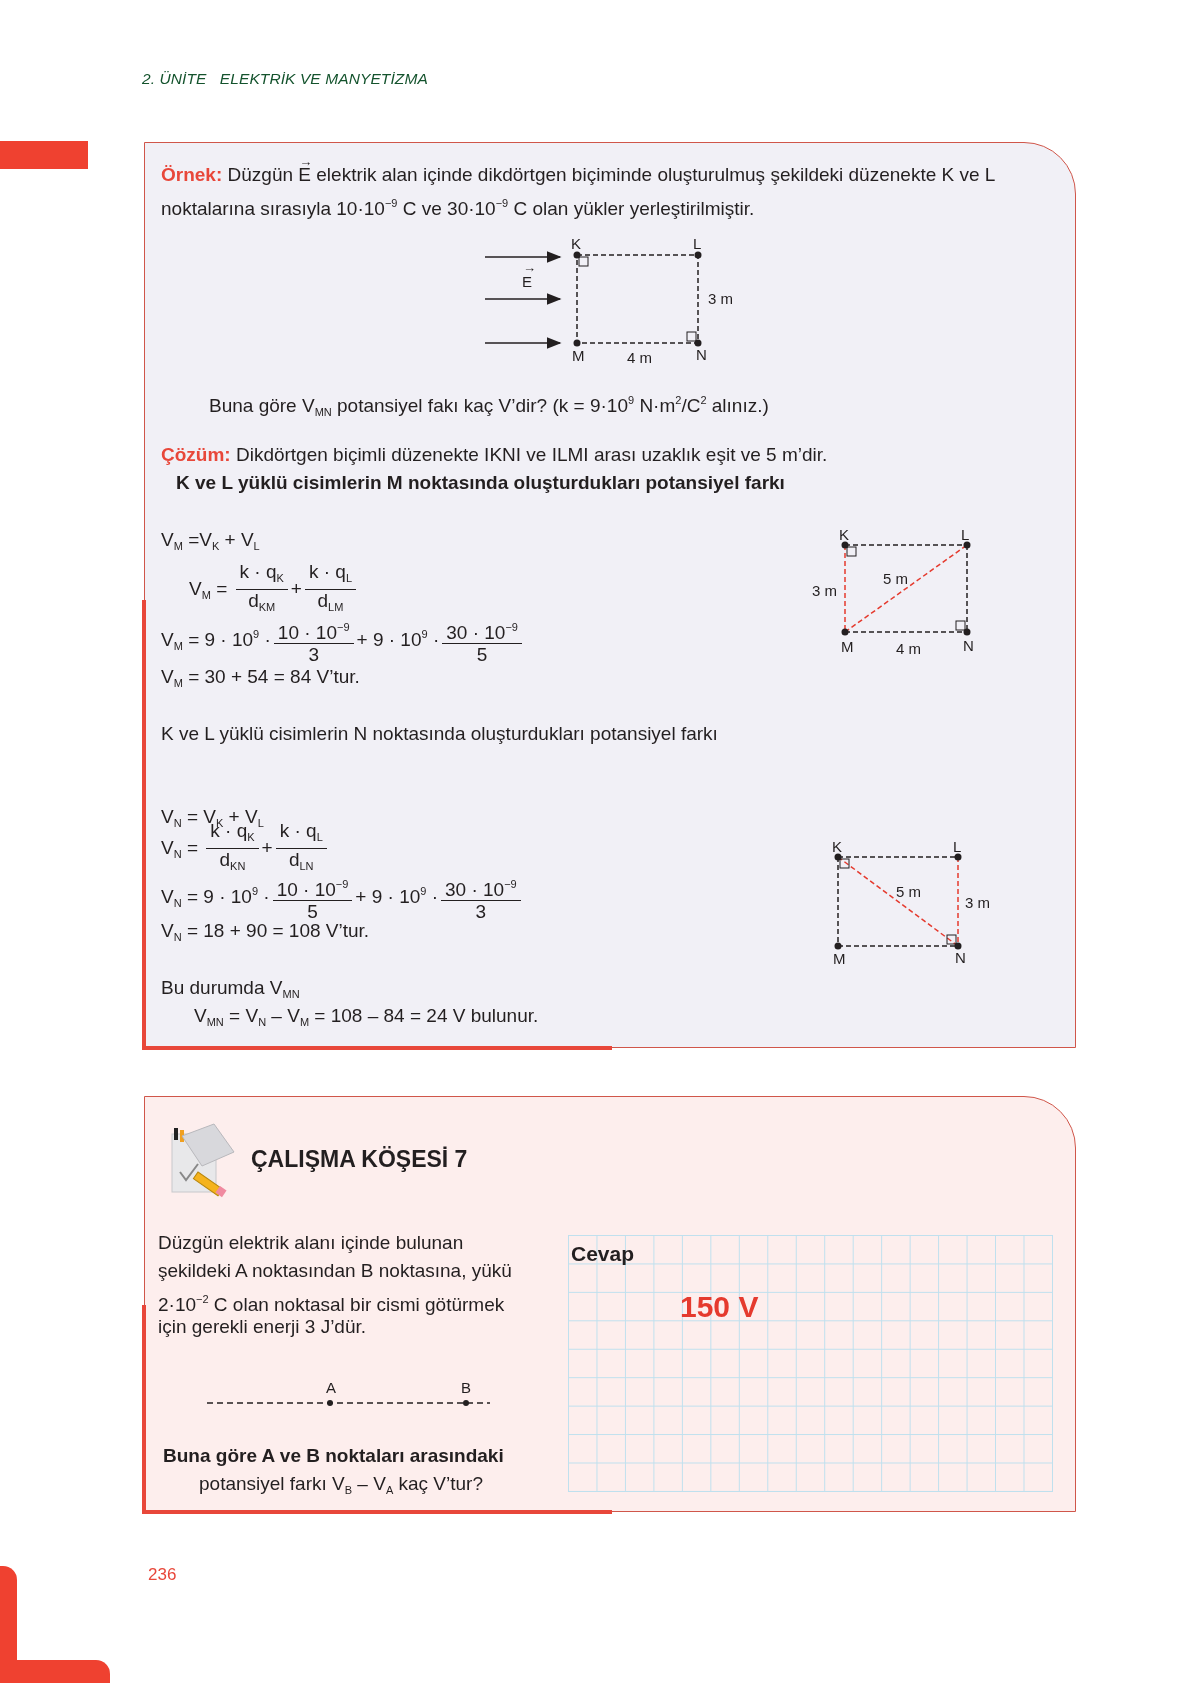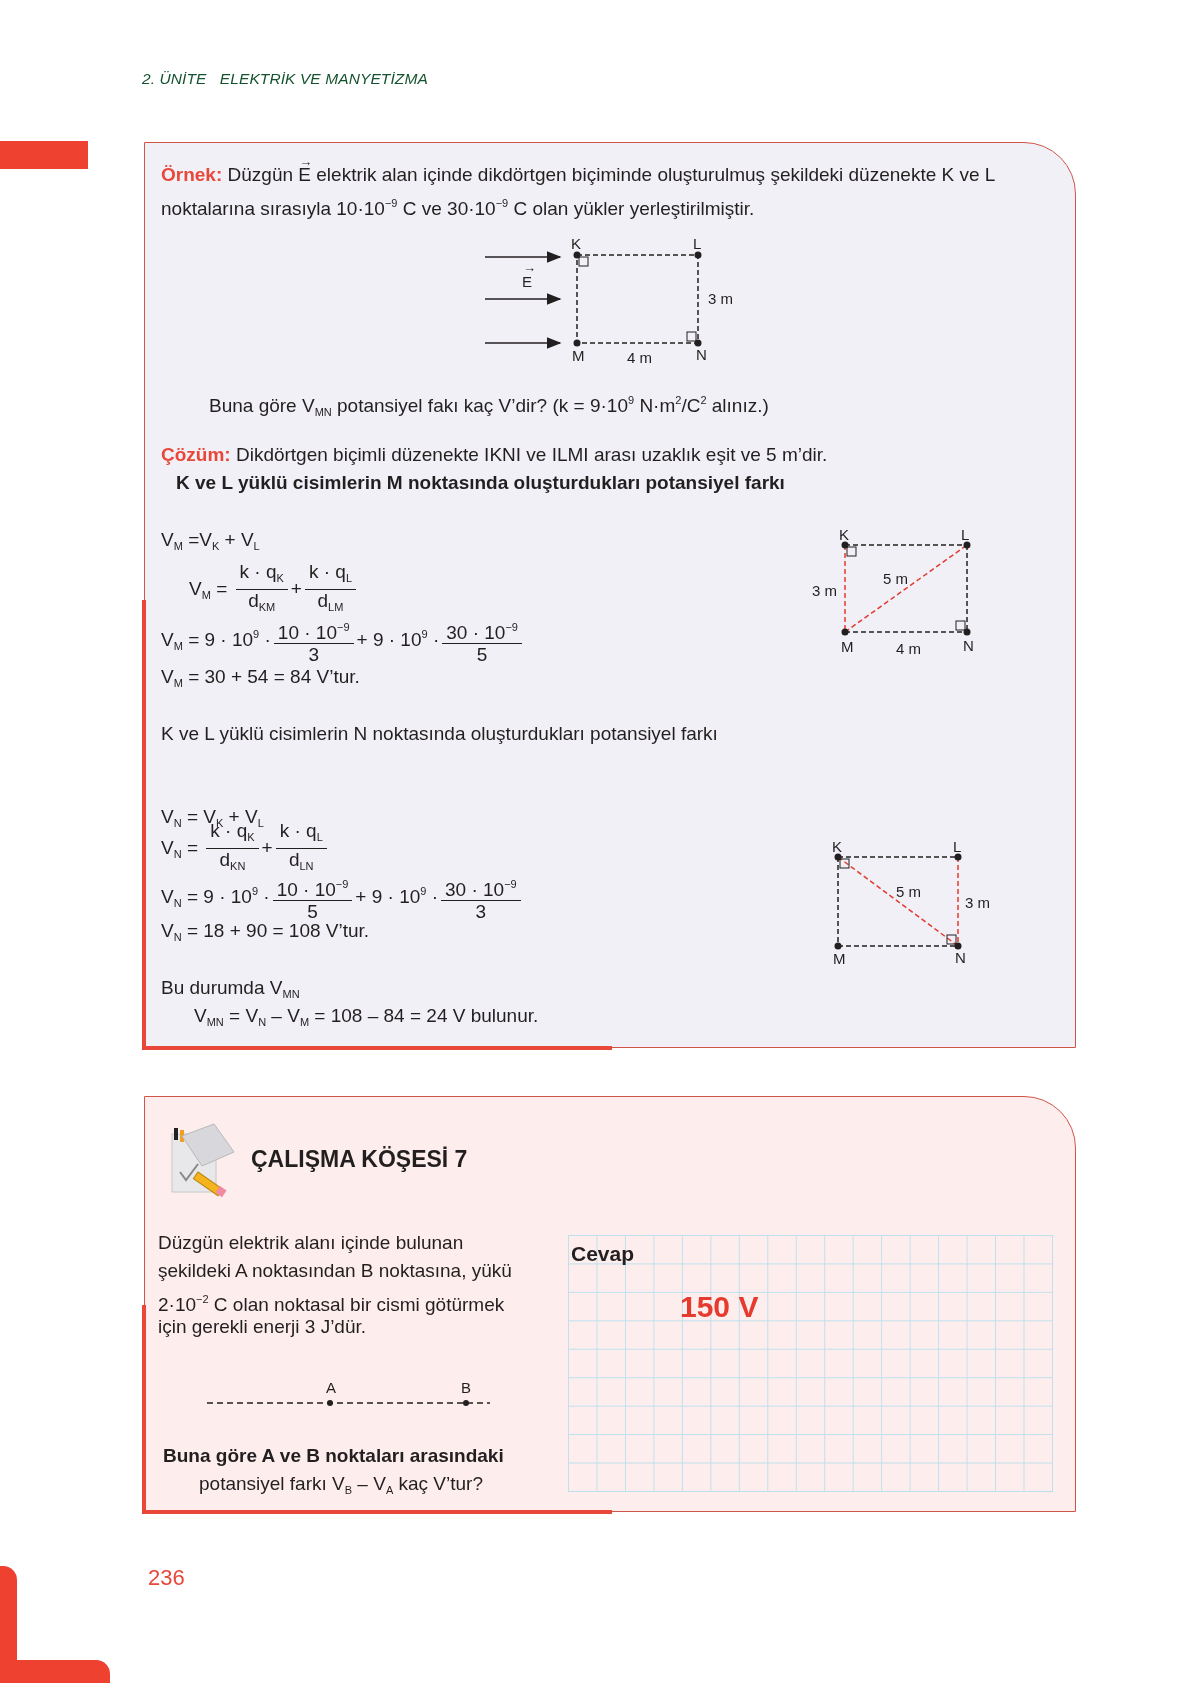--- a/index.html
+++ b/index.html
@@ -26,21 +26,21 @@
   .frac .num { border-bottom:1px solid #231f20; padding:0 4px; }
   .frac .den { padding:0 4px; }
   .eq { font-size:19px; line-height:24px; white-space:nowrap; }
   .small { font-size:15px; }
   .grid { left:568px; top:1235px; width:484px; height:256px;
           background-image: linear-gradient(#bfe0ee 1px, transparent 1px), linear-gradient(90deg, #bfe0ee 1px, transparent 1px);
           background-size:28.47px 28.44px; border-right:1px solid #bfe0ee; border-bottom:1px solid #bfe0ee; }
   .cevap { left:571px; top:1242px; font-size:21px; font-weight:bold; }
   .answer { left:680px; top:1290px; font-size:30px; font-weight:bold; color:#e53a2e; }
   .title2 { left:251px; top:1146px; font-size:23px; font-weight:bold; }
-  .pageno { left:148px; top:1565px; font-size:22px; color:#e8473a; }
+  .pageno { left:148px; top:1565px; font-size:17px; color:#e8473a; }
   .lbar-v { left:0; top:1566px; width:17px; height:117px; background:#ef4130; border-top-right-radius:14px; }
   .lbar-h { left:0; top:1660px; width:110px; height:23px; background:#ef4130; border-top-right-radius:14px; }
 </style>
 </head>
 <body>
 
 
 
 
 <div class="abs header"><span>2. ÜNİTE</span>   <span>ELEKTRİK VE MANYETİZMA</span></div>

